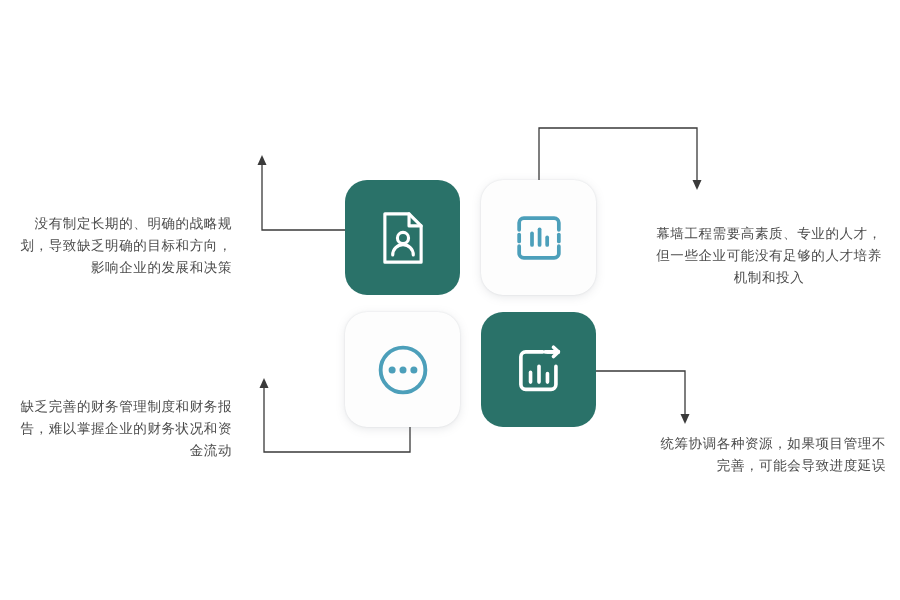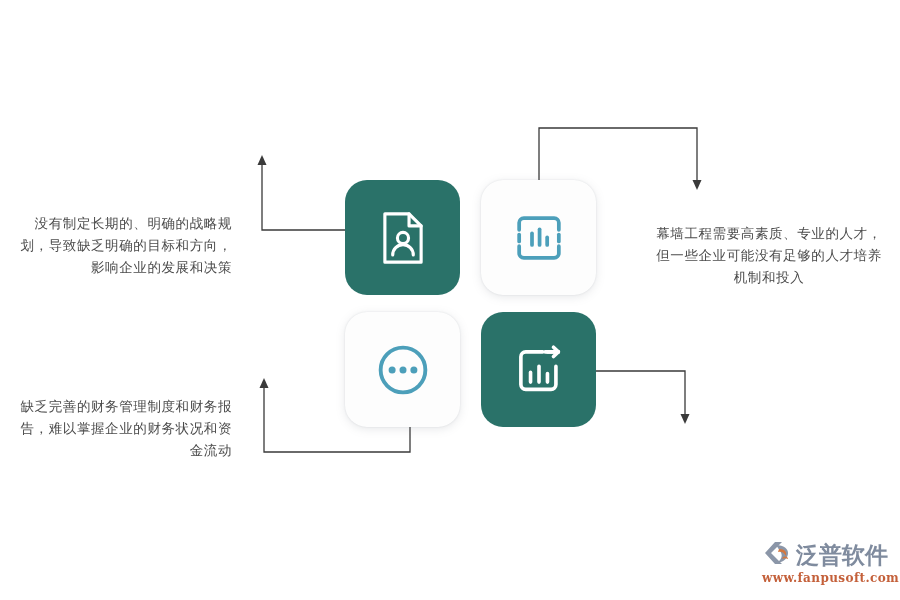--- a/index.html
+++ b/index.html
@@ -191,29 +191,16 @@
       </svg>
     </span>
   </div>
 
   <div class="desc" id="desc-strategy">没有制定长期的、明确的战略规划，导致缺乏明确的目标和方向，影响企业的发展和决策</div>
 
   <div class="desc" id="desc-talent">幕墙工程需要高素质、专业的人才，但一些企业可能没有足够的人才培养机制和投入</div>
 
   <div class="desc" id="desc-finance">缺乏完善的财务管理制度和财务报告，难以掌握企业的财务状况和资金流动</div>
 
-
-  <div id="logo">
-    <div id="logo-text-row">
-      <span id="logo-mark">
-        <svg width="30" height="26" viewBox="0 0 30 26" xmlns="http://www.w3.org/2000/svg">
-          <path d="M3 13 L13 2 L20 2 L9 13 L20 24 L13 24 Z" fill="#8b96a8"></path>
-          <path d="M14 5 C22 5 26 9 26 13 C26 18 22 22 15 23 C20 19 21 15 18 11 Z" fill="#8b96a8"></path>
-          <path d="M17 9 C23 9 25 12 24 16 C22 12 19 11 16 12 Z" fill="#d4783f"></path>
-          <path d="M21 17 C24 16 26 17 26 19 C24 18 22 18 20 19 Z" fill="#d4783f"></path>
-        </svg>
-      </span>
-      <span id="logo-cn">泛普软件</span>
-    </div>
-    <div id="logo-url">www.fanpusoft.com</div>
-  </div>
+  <div class="desc" id="desc-project">统筹协调各种资源，如果项目管理不完善，可能会导致进度延误</div>
+
 
 </div>
 
 </body></html>

